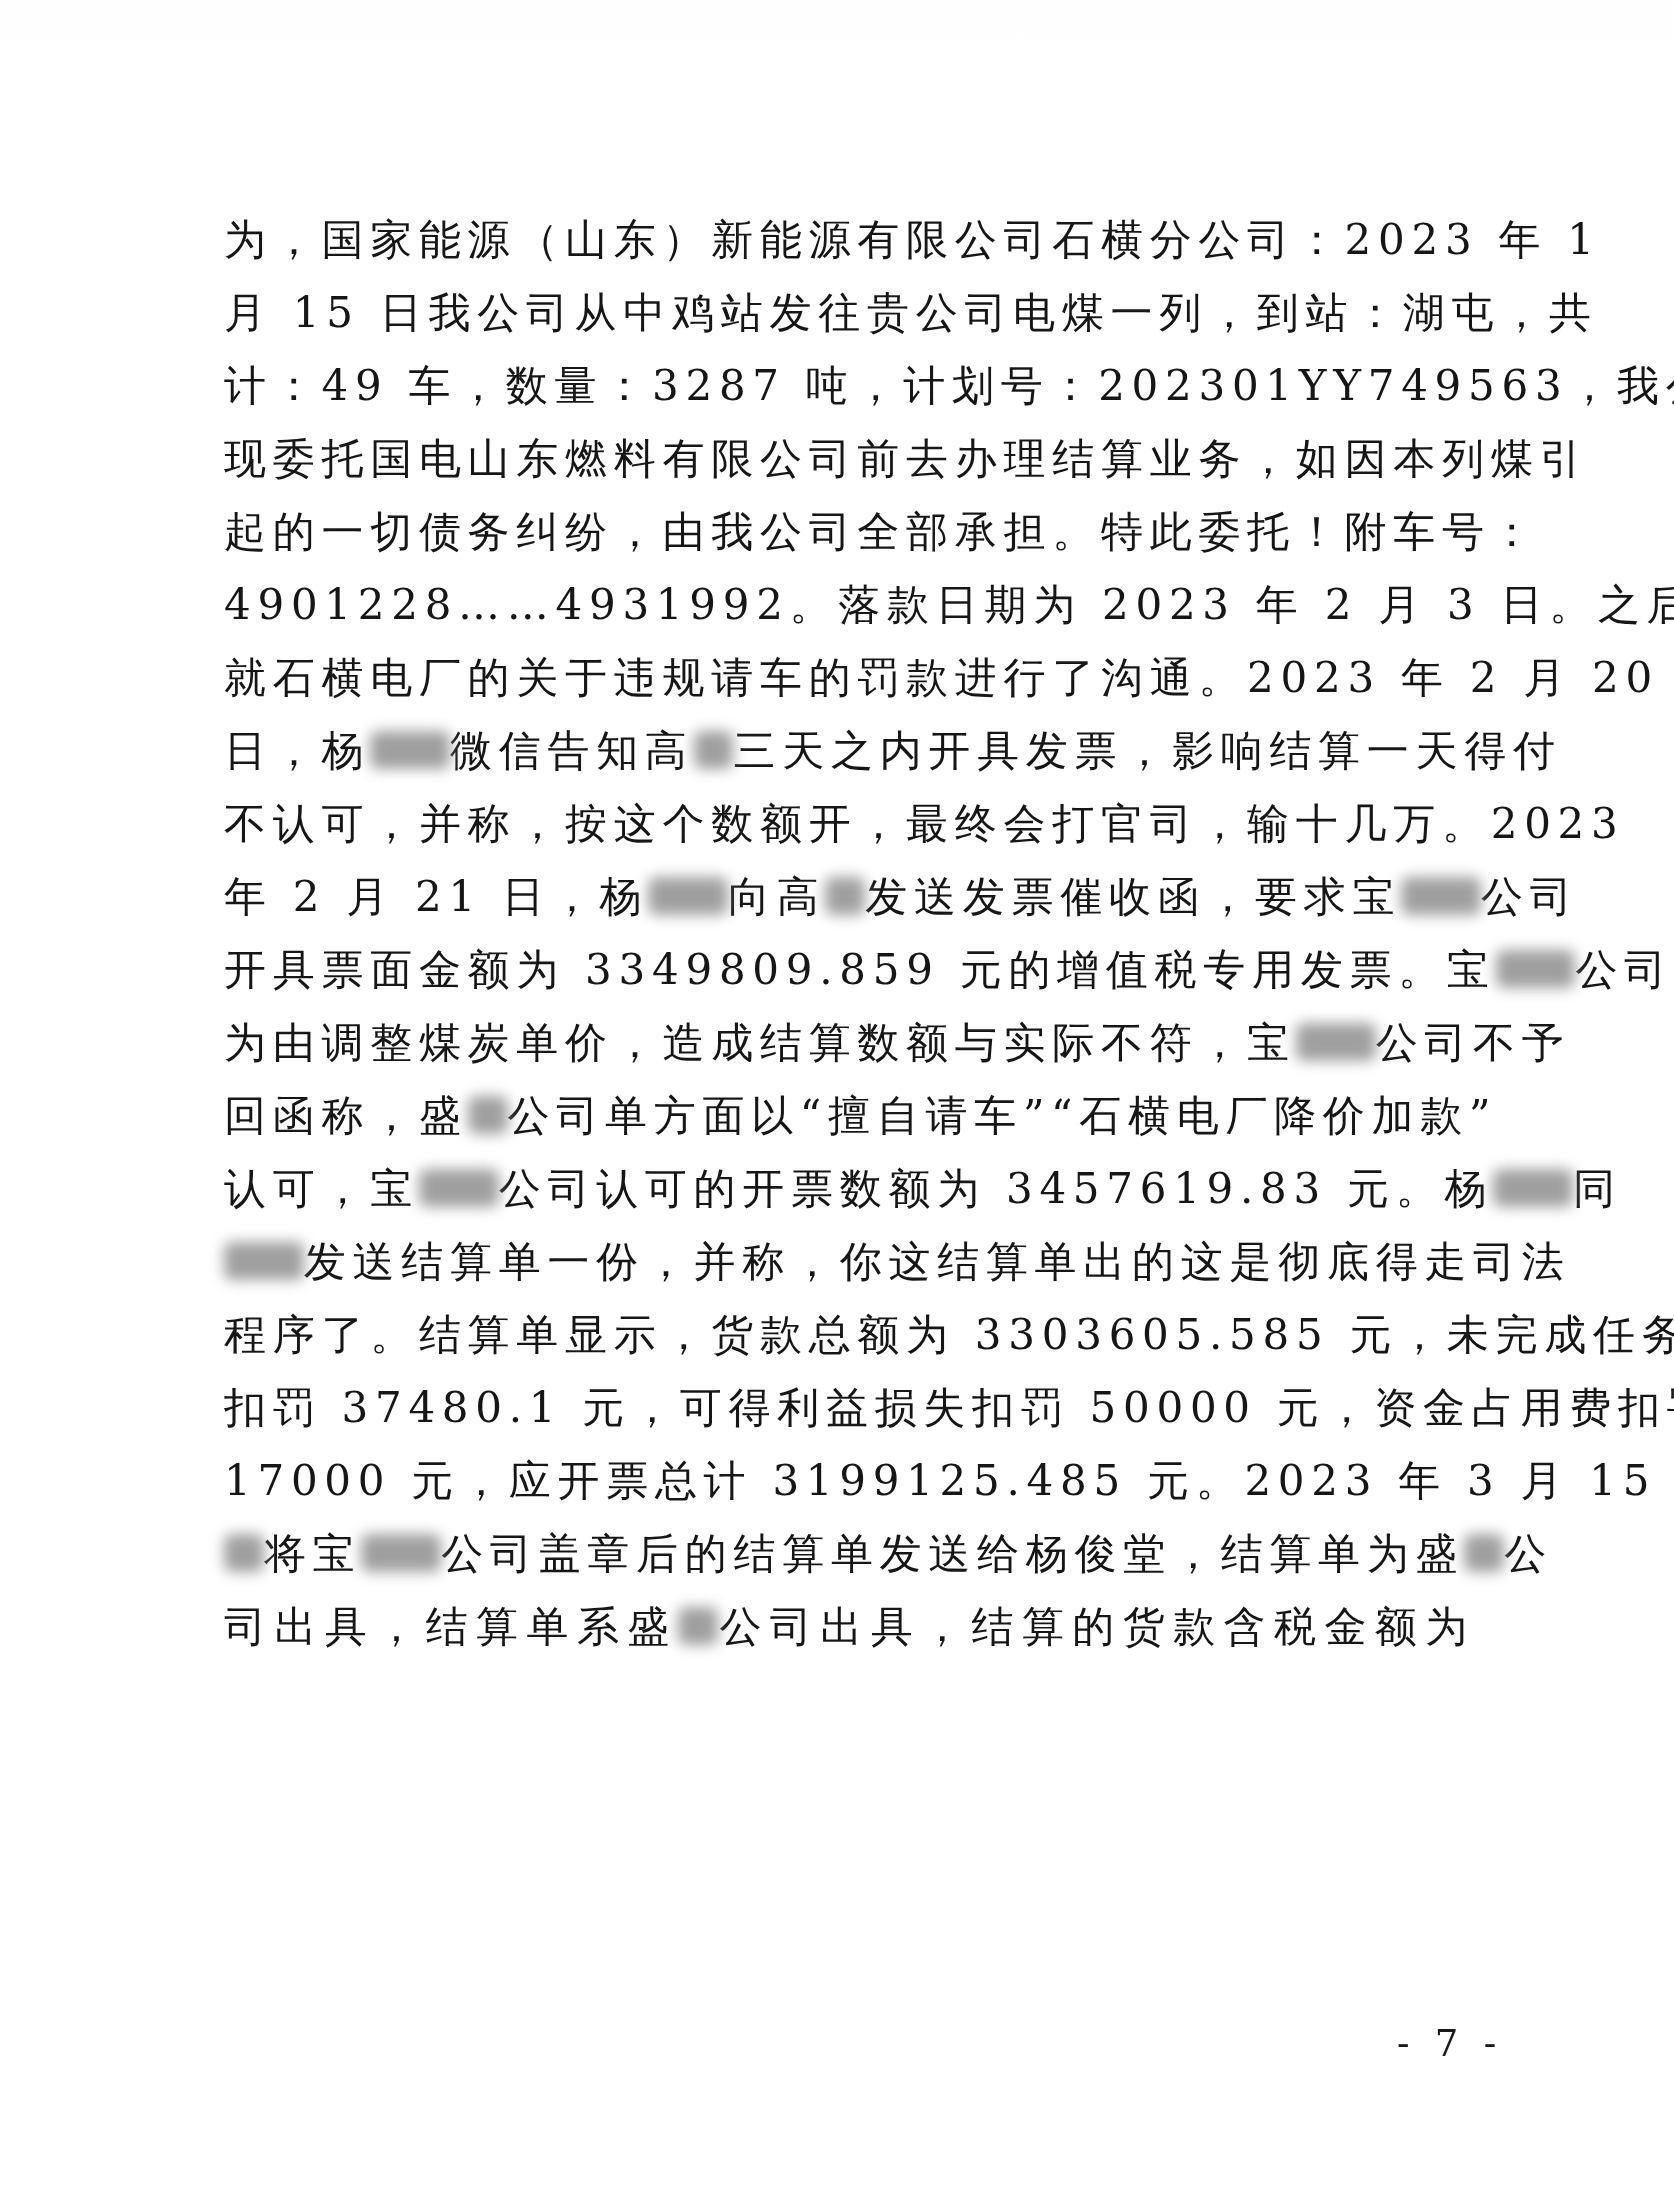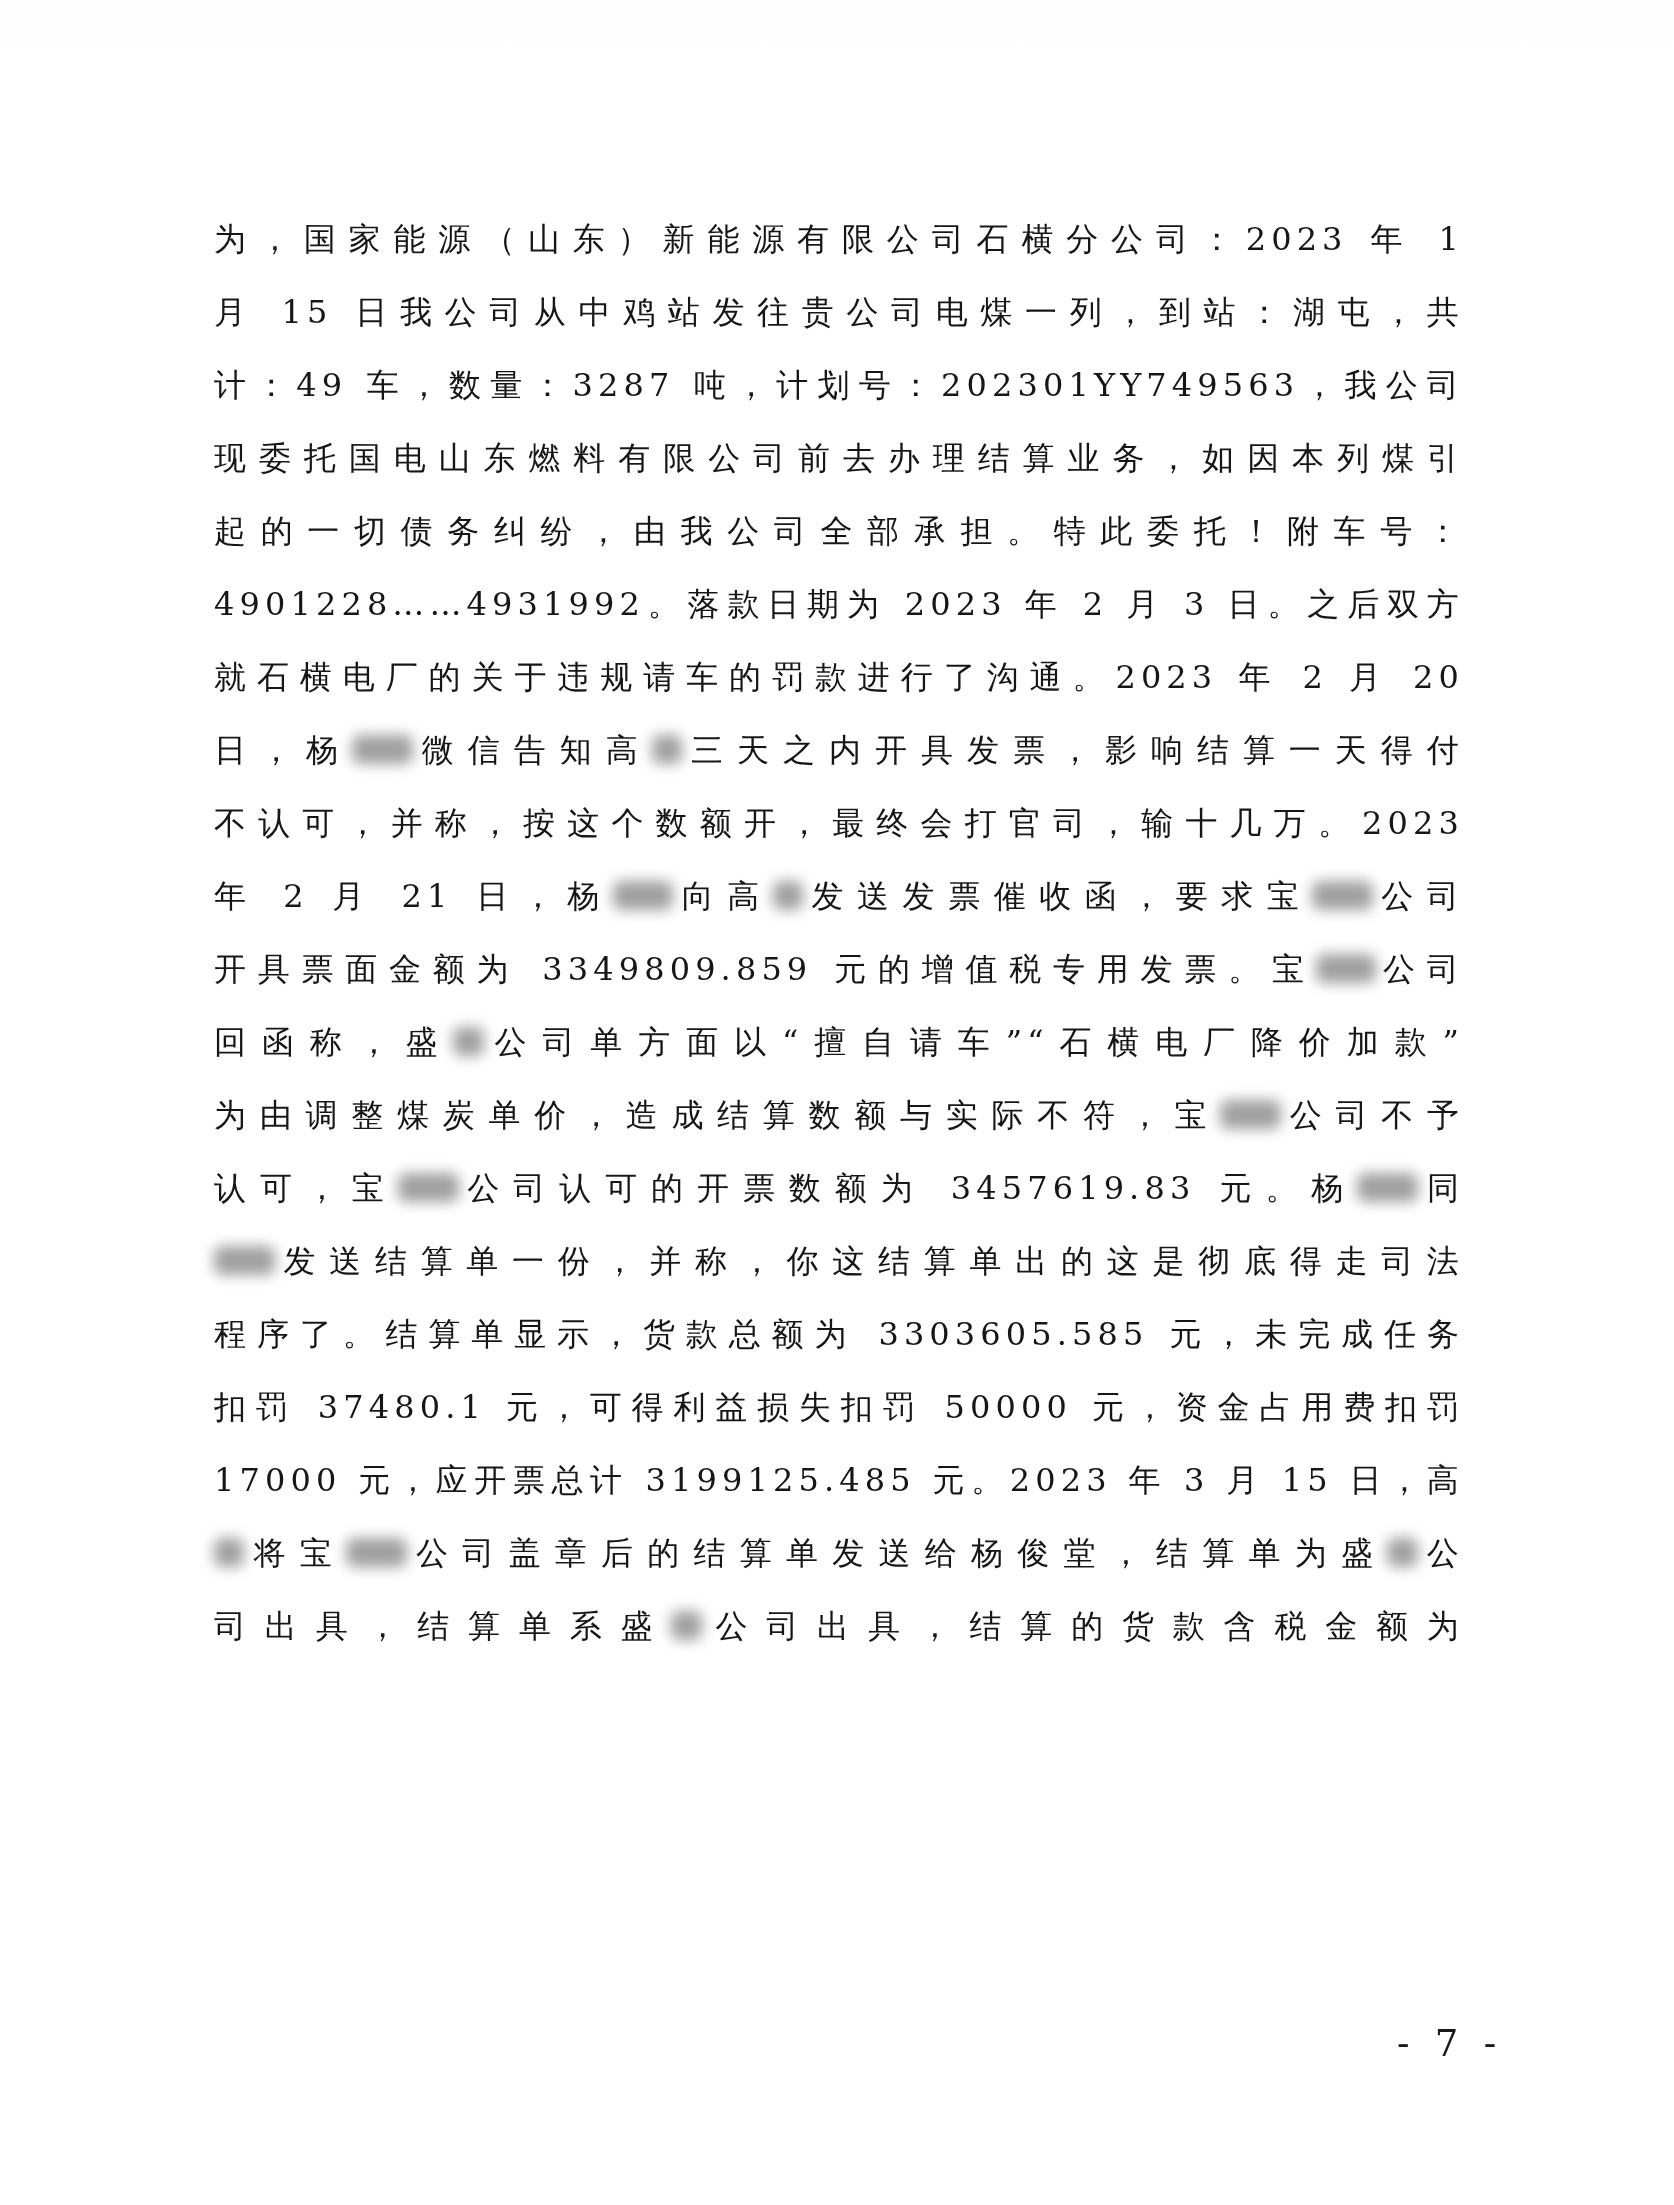--- a/index.html
+++ b/index.html
@@ -17,25 +17,25 @@
   .page {
     position: absolute;
     left: 0;
     top: 0;
     width: 1674px;
     height: 2205px;
     background: linear-gradient(180deg, #fefefe 0%, #ffffff 4%, #ffffff 100%);
   }
   .text-block {
     position: absolute;
-    left: 214px;
+    left: 224px;
     top: 203px;
     width: 1250px;
     color: #161616;
-    font-size: 32px;
+    font-size: 42px;
     line-height: 73px;
   }
   .line {
     text-align: justify;
     text-align-last: justify;
     white-space: nowrap;
     height: 73px;
   }
   .line span.seg {
     letter-spacing: 0.16em;
@@ -68,22 +68,22 @@
       <div class="line"><span class="seg">月 15 日我公司从中鸡站发往贵公司电煤一列，到站：湖屯，共</span></div>
       <div class="line"><span class="seg">计：49 车，数量：3287 吨，计划号：202301YY749563，我公司</span></div>
       <div class="line"><span class="seg">现委托国电山东燃料有限公司前去办理结算业务，如因本列煤引</span></div>
       <div class="line"><span class="seg">起的一切债务纠纷，由我公司全部承担。特此委托！附车号：</span></div>
       <div class="line"><span class="seg">4901228……4931992。落款日期为 2023 年 2 月 3 日。之后双方</span></div>
       <div class="line"><span class="seg">就石横电厂的关于违规请车的罚款进行了沟通。2023 年 2 月 20</span></div>
       <div class="line"><span class="seg">日，杨</span><span class="redacted" style="width: 1.9em;"></span><span class="seg">微信告知高</span><span class="redacted" style="width: 0.95em;"></span><span class="seg">三天之内开具发票，影响结算一天得付</span></div>
       <div class="line"><span class="seg">不认可，并称，按这个数额开，最终会打官司，输十几万。2023</span></div>
       <div class="line"><span class="seg">年 2 月 21 日，杨</span><span class="redacted" style="width: 1.9em;"></span><span class="seg">向高</span><span class="redacted" style="width: 0.95em;"></span><span class="seg">发送发票催收函，要求宝</span><span class="redacted" style="width: 1.9em;"></span><span class="seg">公司</span></div>
       <div class="line"><span class="seg">开具票面金额为 3349809.859 元的增值税专用发票。宝</span><span class="redacted" style="width: 1.9em;"></span><span class="seg">公司</span></div>
+      <div class="line"><span class="seg">为由调整煤炭单价，造成结算数额与实际不符，宝</span><span class="redacted" style="width: 1.9em;"></span><span class="seg">公司不予</span></div>
       <div class="line"><span class="seg">回函称，盛</span><span class="redacted" style="width: 0.95em;"></span><span class="seg">公司单方面以“擅自请车”“石横电厂降价加款”</span></div>
-      <div class="line"><span class="seg">为由调整煤炭单价，造成结算数额与实际不符，宝</span><span class="redacted" style="width: 1.9em;"></span><span class="seg">公司不予</span></div>
       <div class="line"><span class="seg">认可，宝</span><span class="redacted" style="width: 1.9em;"></span><span class="seg">公司认可的开票数额为 3457619.83 元。杨</span><span class="redacted" style="width: 1.9em;"></span><span class="seg">同</span></div>
       <div class="line"><span class="redacted" style="width: 1.9em;"></span><span class="seg">发送结算单一份，并称，你这结算单出的这是彻底得走司法</span></div>
       <div class="line"><span class="seg">程序了。结算单显示，货款总额为 3303605.585 元，未完成任务</span></div>
       <div class="line"><span class="seg">扣罚 37480.1 元，可得利益损失扣罚 50000 元，资金占用费扣罚</span></div>
       <div class="line"><span class="seg">17000 元，应开票总计 3199125.485 元。2023 年 3 月 15 日，高</span></div>
       <div class="line"><span class="redacted" style="width: 0.95em;"></span><span class="seg">将宝</span><span class="redacted" style="width: 1.9em;"></span><span class="seg">公司盖章后的结算单发送给杨俊堂，结算单为盛</span><span class="redacted" style="width: 0.95em;"></span><span class="seg">公</span></div>
       <div class="line"><span class="seg">司出具，结算单系盛</span><span class="redacted" style="width: 0.95em;"></span><span class="seg">公司出具，结算的货款含税金额为</span></div>
     </div>
   <div class="page-number">- 7 -</div>
 </div>

